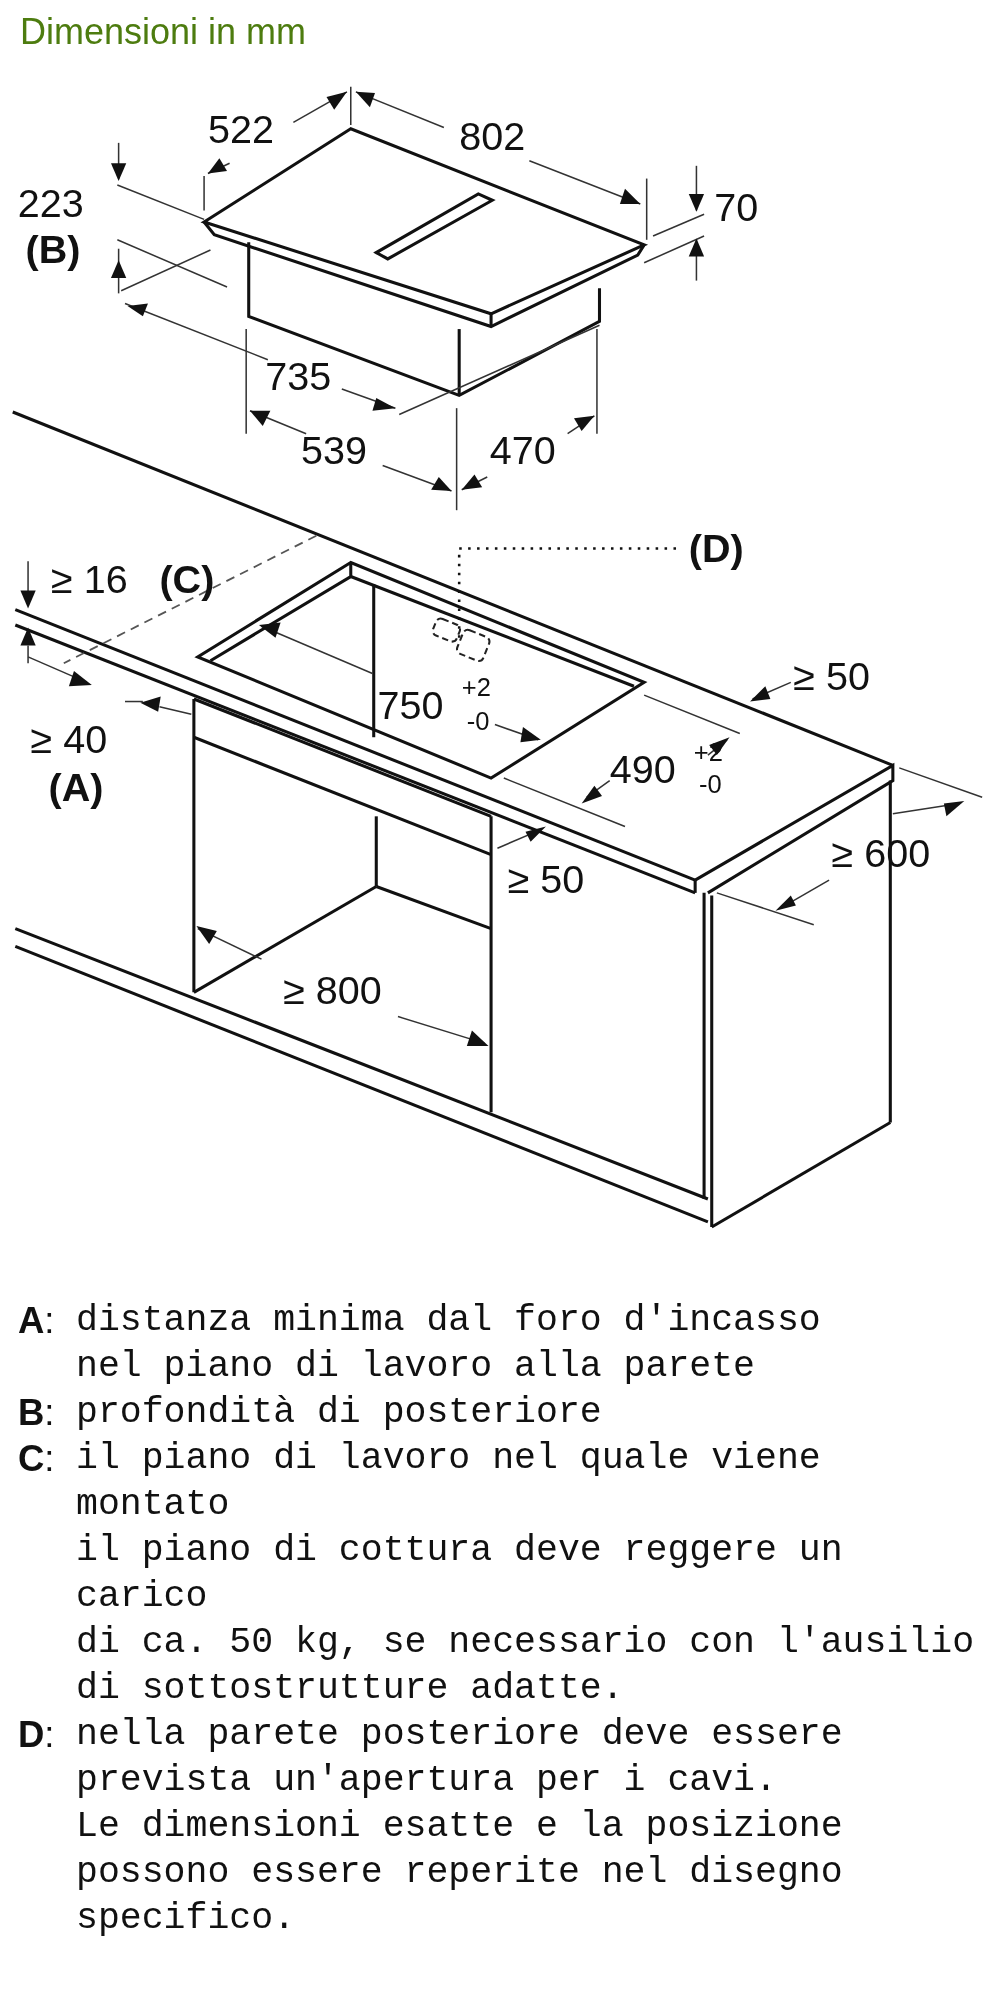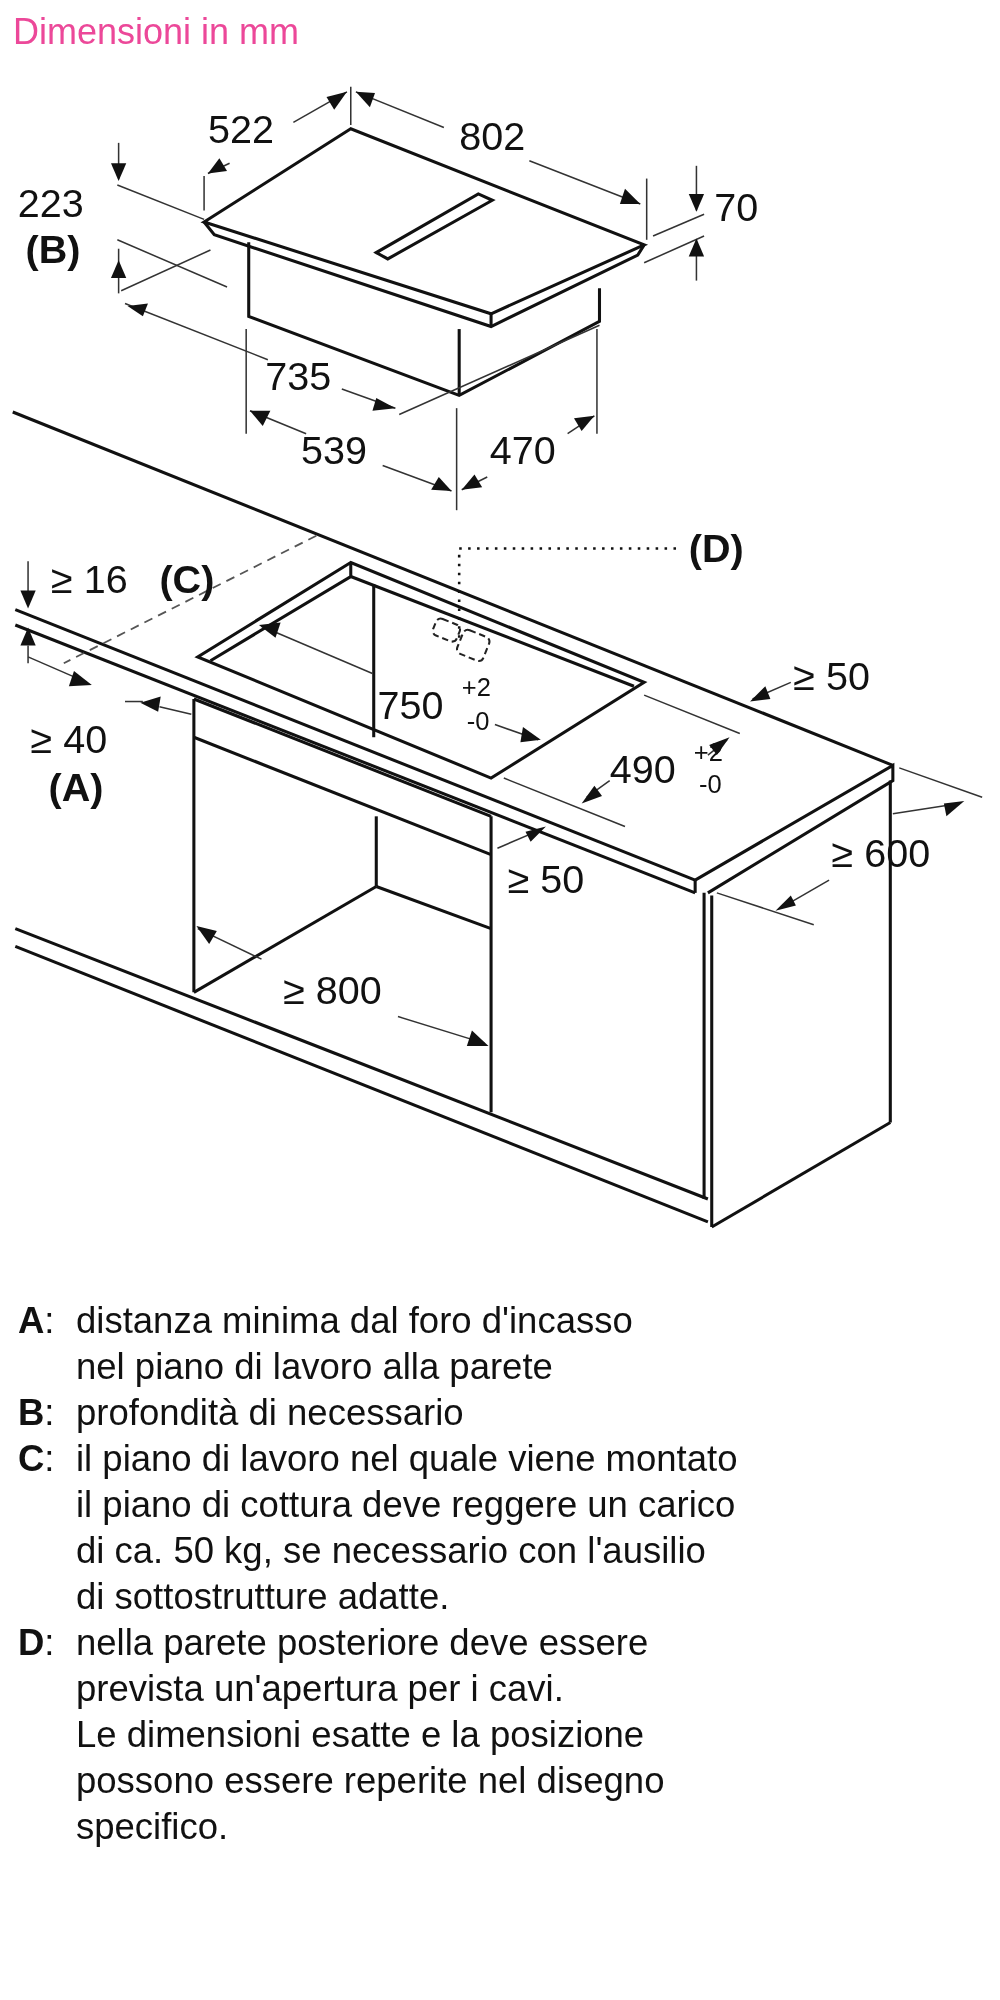--- a/index.html
+++ b/index.html
@@ -1,35 +1,35 @@
 <!DOCTYPE html>
 <html><head>
 <meta charset="utf-8">
 <style>
   html, body { margin: 0; padding: 0; background: #ffffff; }
   body { width: 1000px; height: 2000px; position: relative; overflow: hidden;
          font-family: "Liberation Sans", sans-serif; color: #111; }
-  .page-title { position: absolute; left: 13px; top: 10px; font-size: 36px; line-height: 1.2;
-                font-family: "Liberation Sans", sans-serif; color: #ec4899; }
+  .page-title { position: absolute; left: 20px; top: 10px; font-size: 36px; line-height: 1.2;
+                font-family: "Liberation Sans", sans-serif; color: #4d7c0f; }
   svg.drawing { position: absolute; left: 0; top: 0; width: 1000px; height: 2000px; }
   svg text { font-family: "Liberation Sans", sans-serif; fill: #111; }
   .ln { stroke: #111; stroke-width: 2.4; fill: none; stroke-linejoin: miter; }
   .thin { stroke: #333; stroke-width: 1.2; fill: none; }
   .dash { stroke: #555; stroke-width: 1.4; fill: none; stroke-dasharray: 7 5; }
   .dot { stroke: #111; stroke-width: 2; fill: none; stroke-dasharray: 2 5; }
   .dashbox { stroke: #222; stroke-width: 1.6; fill: none; stroke-dasharray: 5 3; }
   .arr { fill: #111; }
   .dim { font-size: 31px; }
   .sup { font-size: 20px; }
   .legend { position: absolute; left: 18px; top: 1298px; width: 960px;
             font-family: "Liberation Sans", sans-serif; font-size: 36.5px; line-height: 46px; color: #111; }
   .legend-item { display: flex; }
   .legend-key { width: 58px; flex: 0 0 58px; }
   .legend-key b { font-weight: bold; }
-  .legend-text { flex: 1; white-space: pre-line; }
+  .legend-text { flex: 1; white-space: pre-line; font-family: Liberation Mono, monospace; }
 </style>
 </head>
 <body>
 
 <div class="page-title">Dimensioni in mm</div>
 
 <svg class="drawing" viewBox="0 0 784 1568" xmlns="http://www.w3.org/2000/svg">
 
   <g>
 
@@ -203,21 +203,21 @@
 </svg>
 
 <div class="legend">
   <div class="legend-item">
     <span class="legend-key"><b>A</b>:</span>
     <span class="legend-text">distanza minima dal foro d'incasso
 nel piano di lavoro alla parete</span>
   </div>
   <div class="legend-item">
     <span class="legend-key"><b>B</b>:</span>
-    <span class="legend-text">profondità di necessario</span>
+    <span class="legend-text">profondità di posteriore</span>
   </div>
   <div class="legend-item">
     <span class="legend-key"><b>C</b>:</span>
     <span class="legend-text">il piano di lavoro nel quale viene montato
 il piano di cottura deve reggere un carico
 di ca. 50 kg, se necessario con l'ausilio
 di sottostrutture adatte.</span>
   </div>
   <div class="legend-item">
     <span class="legend-key"><b>D</b>:</span>

